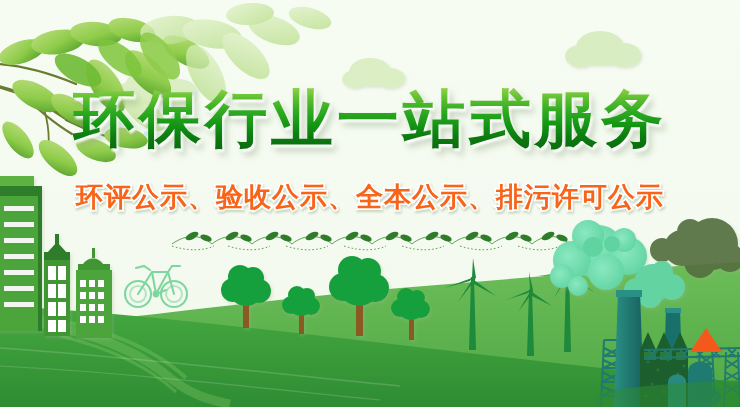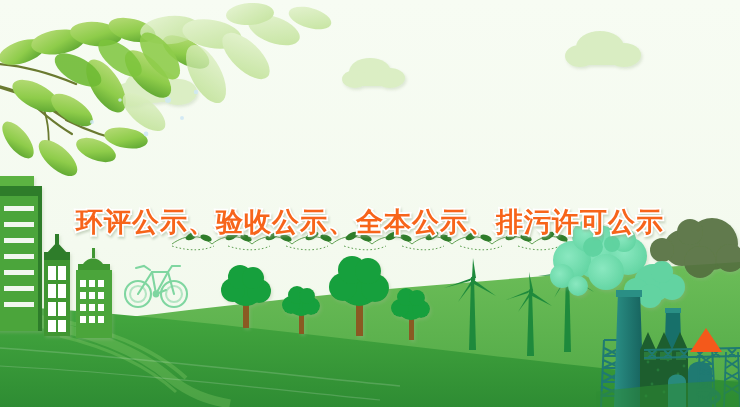--- a/index.html
+++ b/index.html
@@ -60,30 +60,29 @@
     position: absolute;
     left: 0;
     top: 186px;
     width: 740px;
     text-align: center;
     z-index: 40;
     pointer-events: none;
   }
   #subtitle {
     display: inline-block;
-    font-family: Liberation Sans, sans-serif;
+    font-family: Liberation Mono, monospace;
     font-size: 27px;
     font-weight: bold;
     letter-spacing: 1px;
     line-height: 1;
     color: #f7641a;
     -webkit-text-stroke: 3.5px #ffffff;
     paint-order: stroke fill;
     filter: drop-shadow(1px 2px 1px rgba(150,170,140,0.45));
-    margin-top: 23px;
   }
   
   svg { display: block; overflow: visible; }
 </style>
 </head>
 <body>
 
 <div id="banner">
 
   <svg class="layer" width="740" height="407" viewBox="0 0 740 407">
@@ -496,18 +495,21 @@
 
     <g stroke="#1f7a72" fill="none" stroke-width="1.8">
       <path d="M726 352 L724 407 M738 352 L740 407"></path>
       <path d="M726 360 L738 368 M738 360 L726 368 M725 372 L739 380 M739 372 L725 380
                M724 384 L740 394 M740 384 L724 394"></path>
     </g>
 
     <path d="M596 392 C 640 386, 690 382, 740 380 L 740 407 L 596 407 Z" fill="#2e8c33" opacity="0.55"></path>
   </svg>
 
+  <div id="title-wrap">
+    <div id="main-title">环保行业一站式服务</div>
+  </div>
 
   <div id="subtitle-wrap">
     <div id="subtitle">环评公示、验收公示、全本公示、排污许可公示</div>
   </div>
 
 </div>
 
 </body></html>

